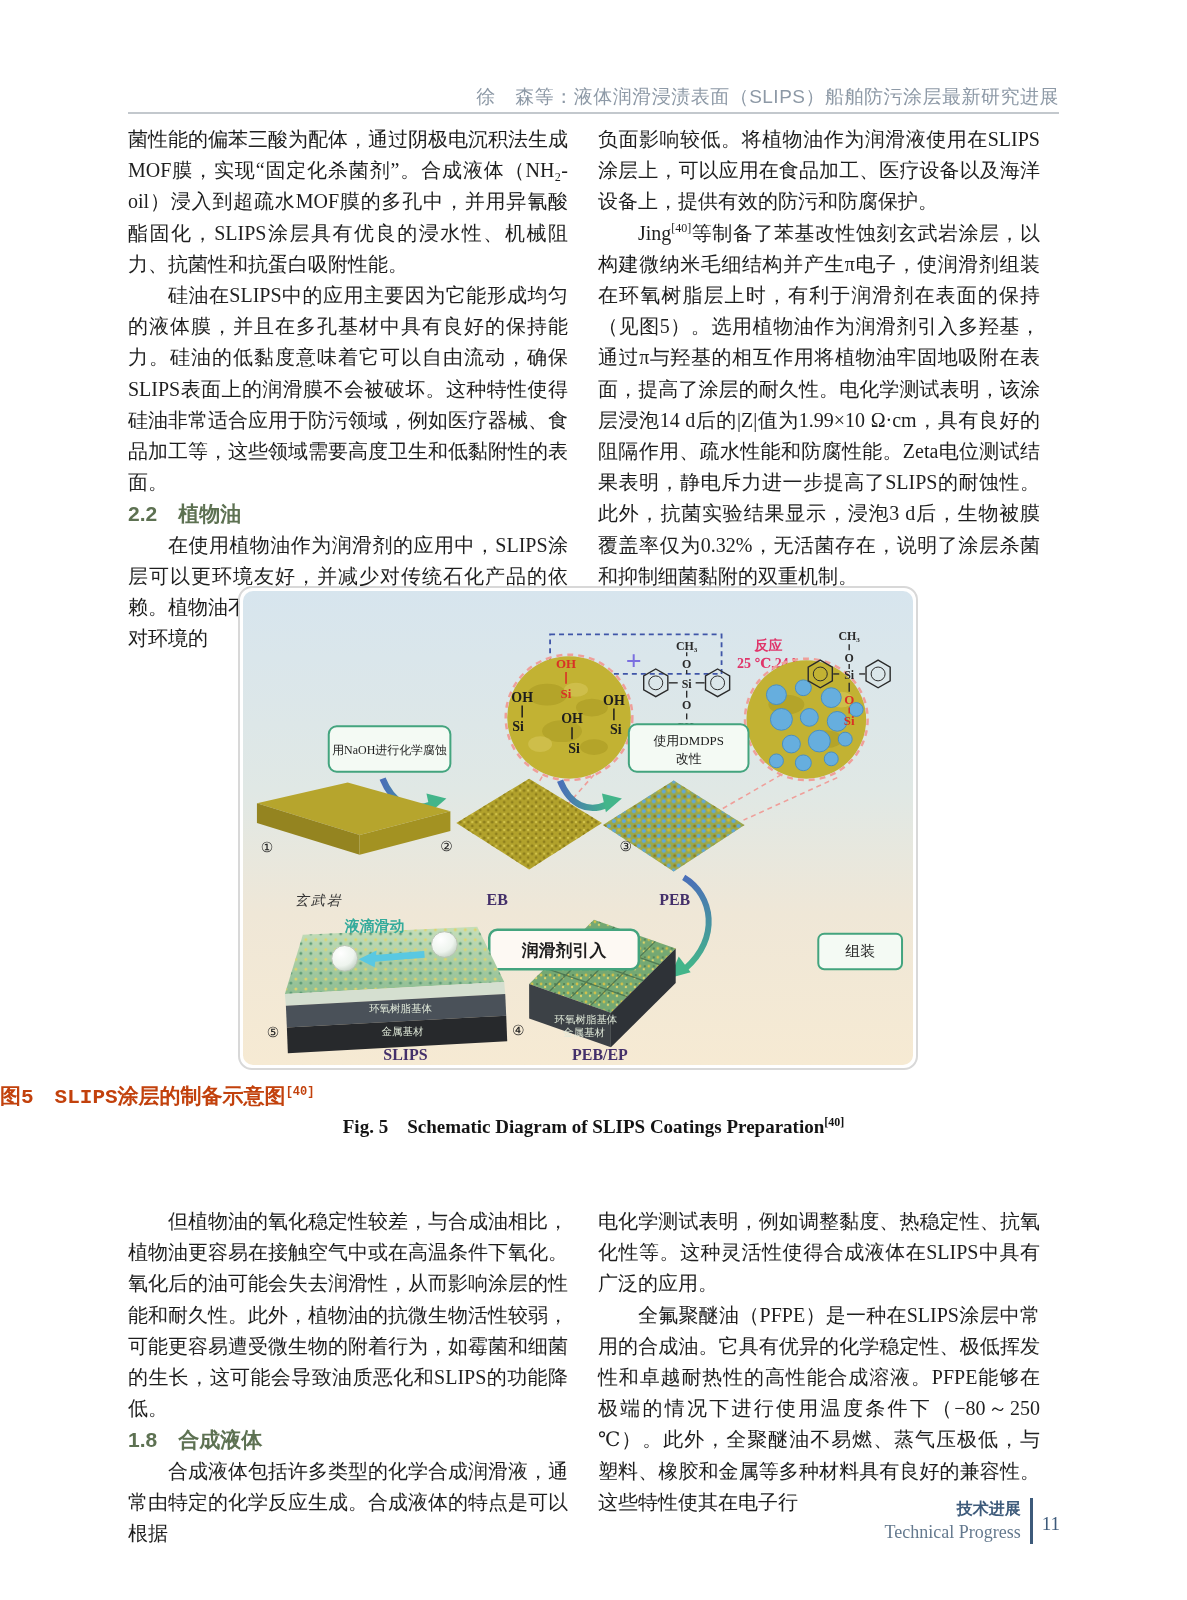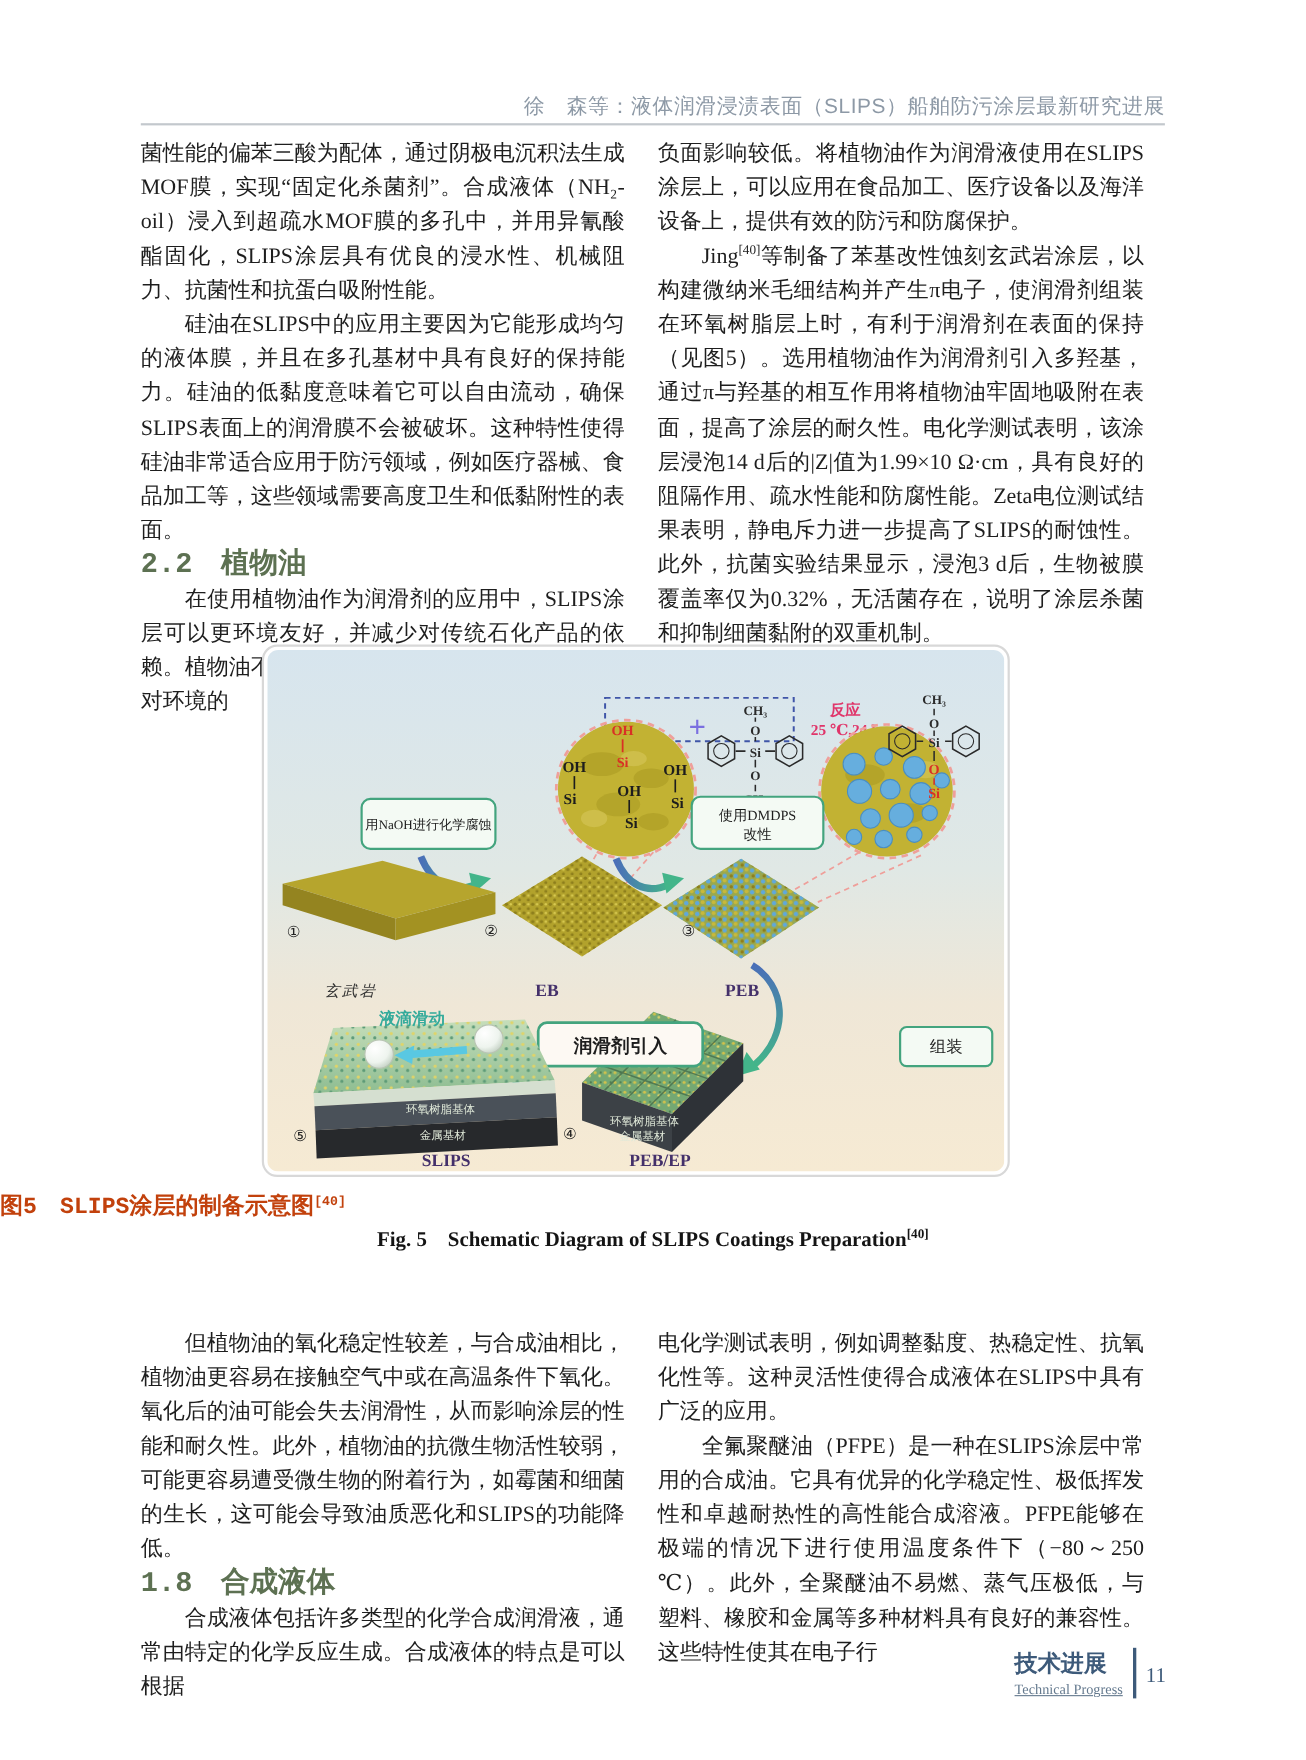--- a/index.html
+++ b/index.html
@@ -7,41 +7,41 @@
         font-family:"Liberation Serif","DejaVu Serif",serif;}
   
   .running-head{position:absolute;left:128px;top:84px;width:931px;text-align:right;
     font-family:"Liberation Sans","DejaVu Sans",sans-serif;font-size:19px;color:#8d99a6;letter-spacing:.5px;}
   .head-rule{position:absolute;left:128px;top:112px;width:931px;border-top:2px solid #c3c8cd;}
   
   .tcol{position:absolute;width:440px;font-size:20px;line-height:31.2px;text-align:justify;
         color:#1e1e1e;}
   .tcol p{margin:0;}
   .ind{text-indent:2em;}
-  .h2{font-family:Liberation Mono, monospace;font-weight:bold;color:#5d7152;
-      font-size:26px;text-indent:0;}
+  .h2{font-family:Liberation Sans, sans-serif;font-weight:bold;color:#5d7152;
+      font-size:21px;text-indent:0;}
   sup{font-size:12px;line-height:0;vertical-align:super;}
   .col-lt{left:128px;top:124px;}
   .col-rt{left:598px;top:124px;width:442px;}
   .col-lb{left:128px;top:1206px;}
   .col-rb{left:598px;top:1206px;width:442px;}
   
   .fig-wrap{position:absolute;left:238px;top:586px;width:680px;height:484px;box-sizing:border-box;
     border:2px solid #d8d8d8;border-radius:14px;background:#fff;padding:3px;}
   .fig-wrap svg{display:block;}
   .fig-caption-cn{position:absolute;left:0;top:1082px;width:1187px;text-align:left;
     font-family:Liberation Mono, monospace;font-weight:bold;font-size:21px;color:#c2410c;}
   .fig-caption-en{position:absolute;left:0;top:1114px;width:1187px;text-align:center;
     font-weight:bold;font-size:19px;color:#141414;}
   
   .footer{position:absolute;left:840px;top:1498px;width:220px;display:flex;align-items:center;
     justify-content:flex-end;gap:9px;}
-  .footer-cn{font-family:"Liberation Sans","DejaVu Sans",sans-serif;font-weight:bold;font-size:21px;
-    color:#3d5a7a;}
-  .footer-en{font-size:13px;color:#64798e;text-align:center;margin-top:2px;text-decoration:underline;}
+  .footer-cn{font-family:"Liberation Sans","DejaVu Sans",sans-serif;font-weight:bold;font-size:16px;
+    color:#3d5a7a;text-align:right;}
+  .footer-en{font-size:18px;color:#64798e;text-align:center;margin-top:2px;}
   .footer-bar{width:3px;height:46px;background:#3d5a7a;}
   .footer-page{font-size:19px;color:#3d5a7a;padding-top:6px;}
   
   text{font-family:"Liberation Serif","DejaVu Serif",serif;}
   .atom{font-size:12px;fill:#2a2a2a;font-weight:bold;text-anchor:middle;}
   .atom-red{font-size:13px;fill:#d93025;font-weight:bold;text-anchor:middle;}
   .ohsi{font-size:14px;fill:#1d1d1d;font-weight:bold;text-anchor:middle;}
   .plus-sign{font-size:28px;fill:#7a6fe0;font-weight:bold;text-anchor:middle;}
   .react{font-size:14px;fill:#e0356a;font-weight:bold;text-anchor:middle;}
   .gbox-text{font-size:12px;fill:#1d1d1d;text-anchor:middle;}

